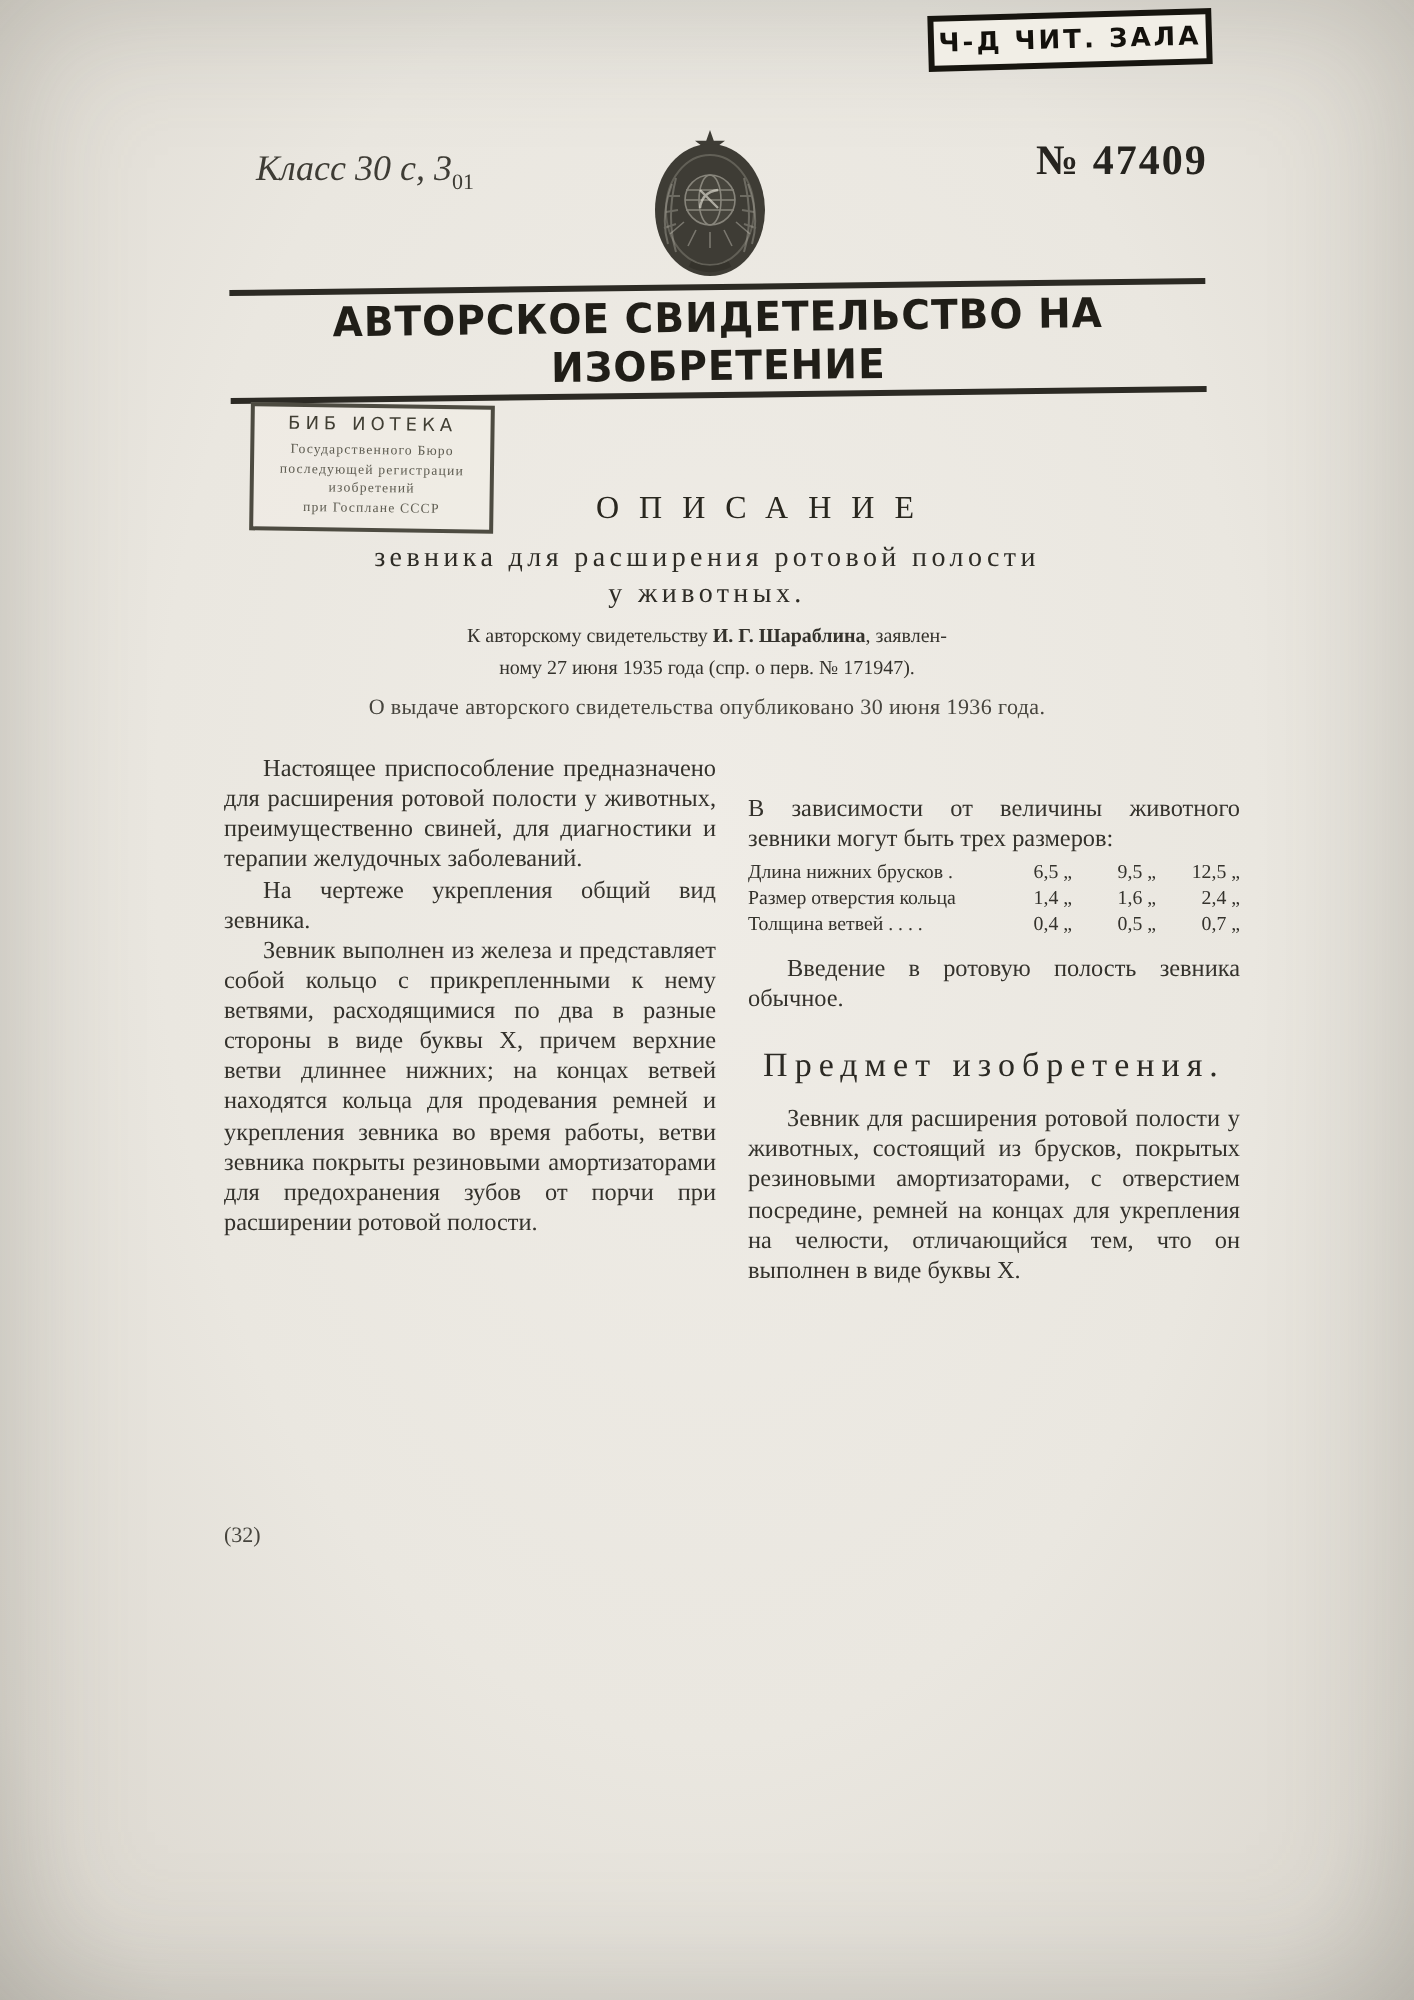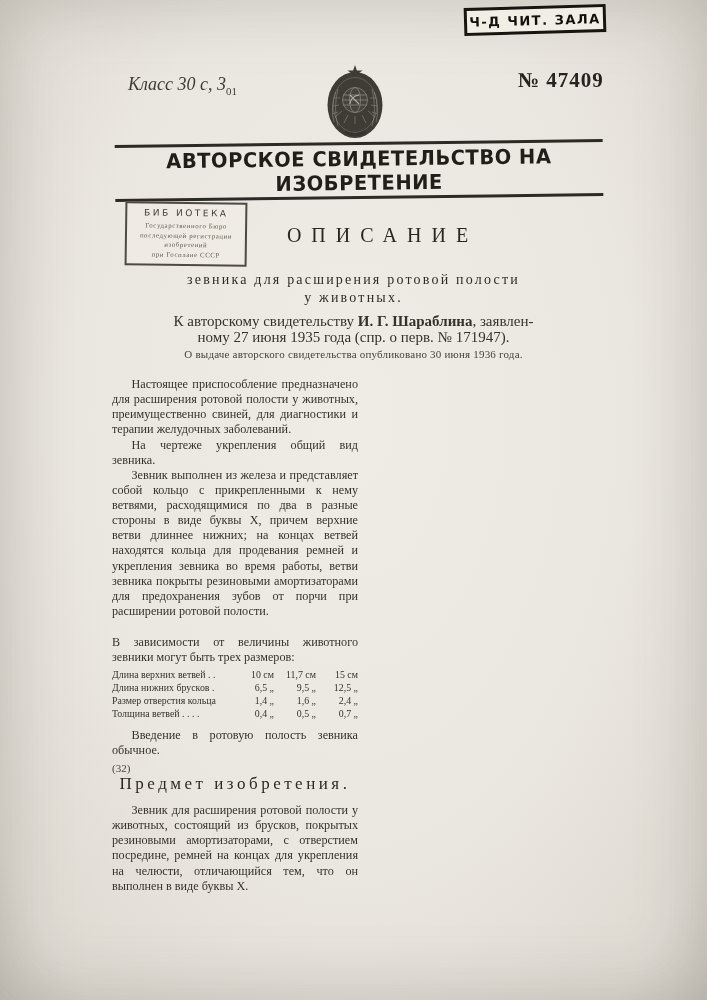--- a/index.html
+++ b/index.html
@@ -43,33 +43,33 @@
     left:125px; top:202px; width:122px; border:2px solid #4d4b41;
     padding:4px 2px 5px; text-align:center; transform:rotate(.8deg);
     color:#5e5c51; background:rgba(244,241,233,.4);
   }
   #library-stamp .ls-title {
     font-family:"DejaVu Sans", sans-serif; font-size:9px;
     letter-spacing:2.5px; color:#403e33; margin-bottom:3px;
   }
   #library-stamp .ls-line { font-size:6.8px; line-height:1.4; letter-spacing:.6px; }
 
-  #opisanie { top:224px; font-size:20px; letter-spacing:10px; text-indent:10px; color:#29271f;padding-left:48px; }
+  #opisanie { top:246px; font-size:16px; letter-spacing:10px; text-indent:10px; color:#29271f;padding-left:48px; }
   .subject { font-size:14px; letter-spacing:2.2px; color:#2e2c26; }
   #subject-line1 { top:272px; }
   #subject-line2 { top:290px; }
-  .authorline { font-size:15px; color:#34322c; }
+  .authorline { font-size:10px; color:#34322c; }
   #author-line1 { top:313px; }
   #author-line2 { top:329px; }
   #published { top:348px; font-size:11px; color:#46443d; letter-spacing:.2px; }
 
-  #columns { left:112px; top:377px; width:508px; display:flex; gap:16px;flex-direction:column; }
+  #columns { left:112px; top:377px; width:508px; display:flex; gap:16px; }
   .col { width:246px; font-size:12.2px; line-height:1.24; text-align:justify; color:#34322c; }
   .col p { text-indent:1.6em; margin:0; }
-  #sizes-intro { text-indent:0; }
+  #sizes-intro { text-indent:0;margin-top:20px; }
   #sizes-table { margin:4px 0 2px; font-size:9.9px; line-height:1.3; color:#34322c; }
   .t-row { display:flex; }
   .t-label { flex:1 1 auto; white-space:nowrap; overflow:hidden; }
   .t-val { width:42px; text-align:right; white-space:nowrap; }
   #insertion-note { margin-top:7px; }
   #claims-heading { text-align:center; letter-spacing:3.5px; margin:15px 0 9px; font-size:17px; color:#2c2a24; }
   #page-mark { left:112px; top:762px; font-size:11px; color:#46443d; }
 </style>
 </head>
 <body>
@@ -142,26 +142,20 @@
     <div class="col">
       <p>Настоящее приспособление предназначено для расширения ротовой полости у животных, преимущественно свиней, для диагностики и терапии желудочных заболеваний.</p>
       <p>На чертеже укрепления общий вид зевника.</p>
       <p>Зевник выполнен из железа и представляет собой кольцо с прикрепленными к нему ветвями, расходящимися по два в разные стороны в виде буквы X, причем верхние ветви длиннее нижних; на концах ветвей находятся кольца для продевания ремней и укрепления зевника во время работы, ветви зевника покрыты резиновыми амортизаторами для предохранения зубов от порчи при расширении ротовой полости.</p>
     </div>
     <div class="col">
       <p id="sizes-intro">В зависимости от величины животного зевники могут быть трех размеров:</p>
 
       <div id="sizes-table">
         <div class="t-row">
-          <span class="t-label">Длина верхних ветвей . .</span>
-          <span class="t-val">10 см</span>
-          <span class="t-val">11,7 см</span>
-          <span class="t-val">15 см</span>
-        </div>
-        <div class="t-row">
           <span class="t-label">Длина нижних брусков .</span>
           <span class="t-val">6,5 „</span>
           <span class="t-val">9,5 „</span>
           <span class="t-val">12,5 „</span>
         </div>
         <div class="t-row">
           <span class="t-label">Размер отверстия кольца</span>
           <span class="t-val">1,4 „</span>
           <span class="t-val">1,6 „</span>
           <span class="t-val">2,4 „</span>

